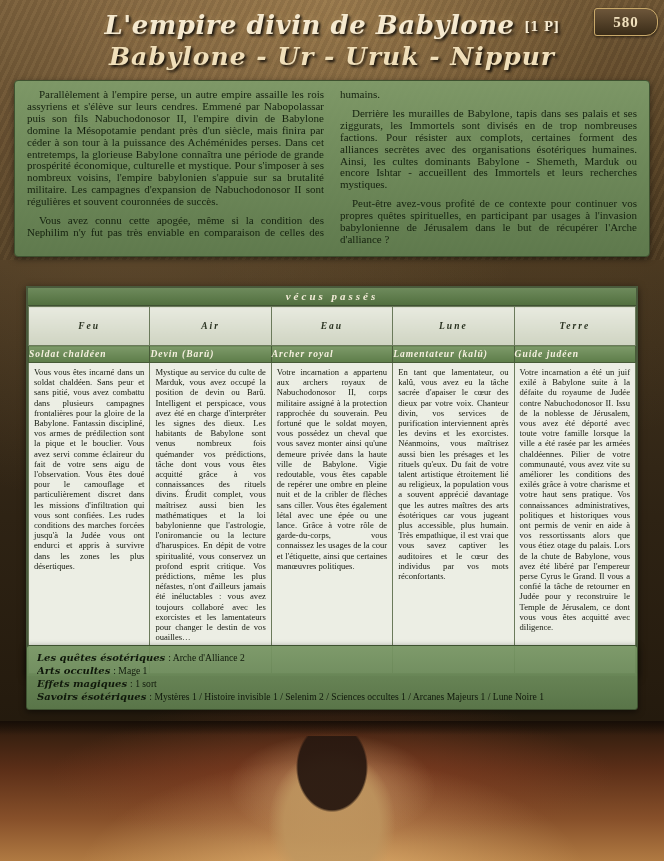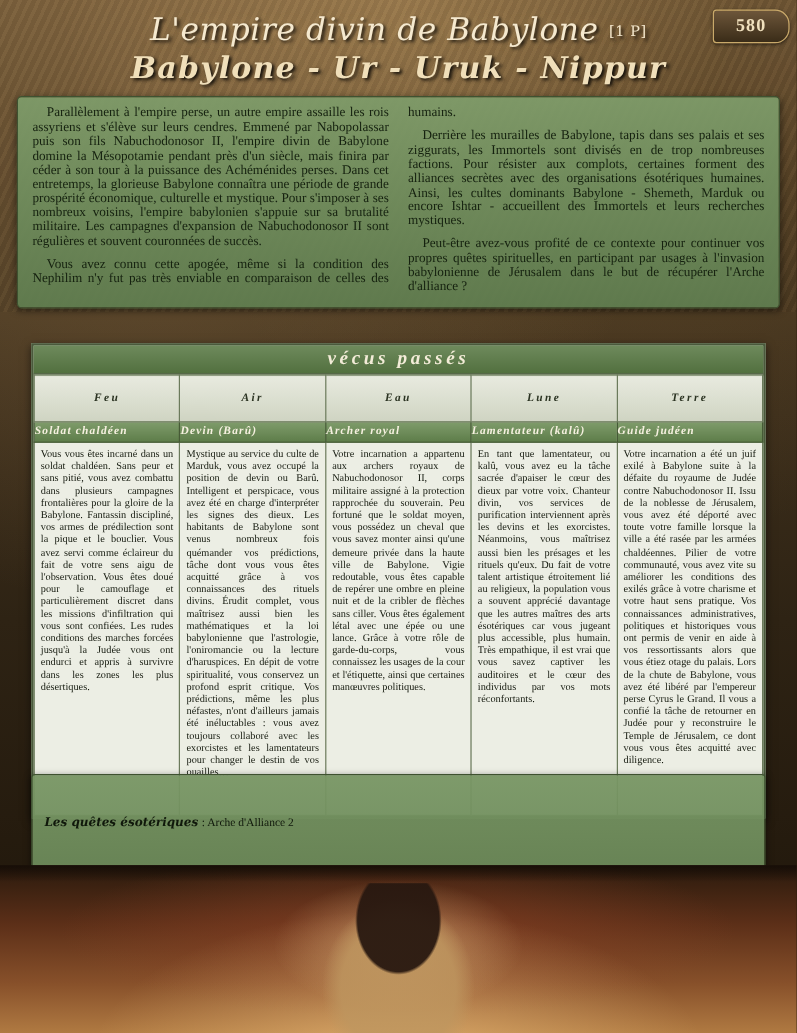--- a/index.html
+++ b/index.html
@@ -35,21 +35,21 @@
     border:1px solid #c9a96a;border-radius:3px 12px 12px 3px;
     color:#f0e0bd;font-size:15px;font-weight:bold;
     display:flex;align-items:center;justify-content:center;
     letter-spacing:1px;
     box-shadow:0 1px 3px rgba(0,0,0,.6);
   }
   .title{
     text-align:center;padding-top:10px;
     color:#f5e9cf;
     font-family:"DejaVu Serif",serif;
-    font-size:26px;font-weight:normal;font-style:italic;
+    font-size:26px;font-weight:bold;font-style:italic;
     letter-spacing:.5px;
     text-shadow:2px 2px 3px rgba(0,0,0,.85), 0 0 10px rgba(255,220,150,.25);
   }
   .title .bk{font-size:12px;font-style:normal;vertical-align:middle;}
   .subtitle{
     text-align:center;margin-top:2px;
     color:#f0dfba;
     font-family:"DejaVu Serif",serif;
     font-size:25px;font-weight:bold;font-style:italic;
     letter-spacing:1px;
@@ -75,21 +75,21 @@
   .tablewrap{
     position:absolute;left:26px;right:26px;top:286px;
     background:#cfd9c4;
     border:2px solid #4a5a3c;
     box-shadow:0 2px 7px rgba(0,0,0,.55);
   }
   .tbl-title{
     background:linear-gradient(180deg,#6e8a5c,#52703f);
     color:#f3ecd8;
     text-align:center;
-    font-size:16px;font-weight:bold;font-style:italic;
+    font-size:11px;font-weight:bold;font-style:italic;
     letter-spacing:3px;
     padding:2px 0 3px 0;
     border-bottom:1px solid #3f5131;
   }
   table{border-collapse:collapse;width:100%;table-layout:fixed;}
   th.elem{
     background:linear-gradient(180deg,#e8eadf,#cfd4c2);
     color:#2b3322;
     font-size:9.5px;font-weight:bold;font-style:italic;
     letter-spacing:2px;
@@ -122,21 +122,21 @@
     position:absolute;left:26px;right:26px;top:645px;
     background:linear-gradient(180deg, rgba(120,150,100,.95), rgba(92,122,76,.95));
     border:1px solid #3e5230;
     border-radius:3px;
     padding:5px 10px 6px 10px;
     box-shadow:0 2px 6px rgba(0,0,0,.5);
   }
   .qrow{
     color:#10180b;
     font-size:9.6px;line-height:13px;
-    white-space:nowrap;overflow:hidden;margin-top:28px;
+    white-space:nowrap;overflow:hidden;
   }
   .qlabel{
     font-style:italic;font-weight:bold;
     font-family:"DejaVu Serif",serif;
     font-size:10px;
     margin-right:3px;
   }
 
   
   .art{

